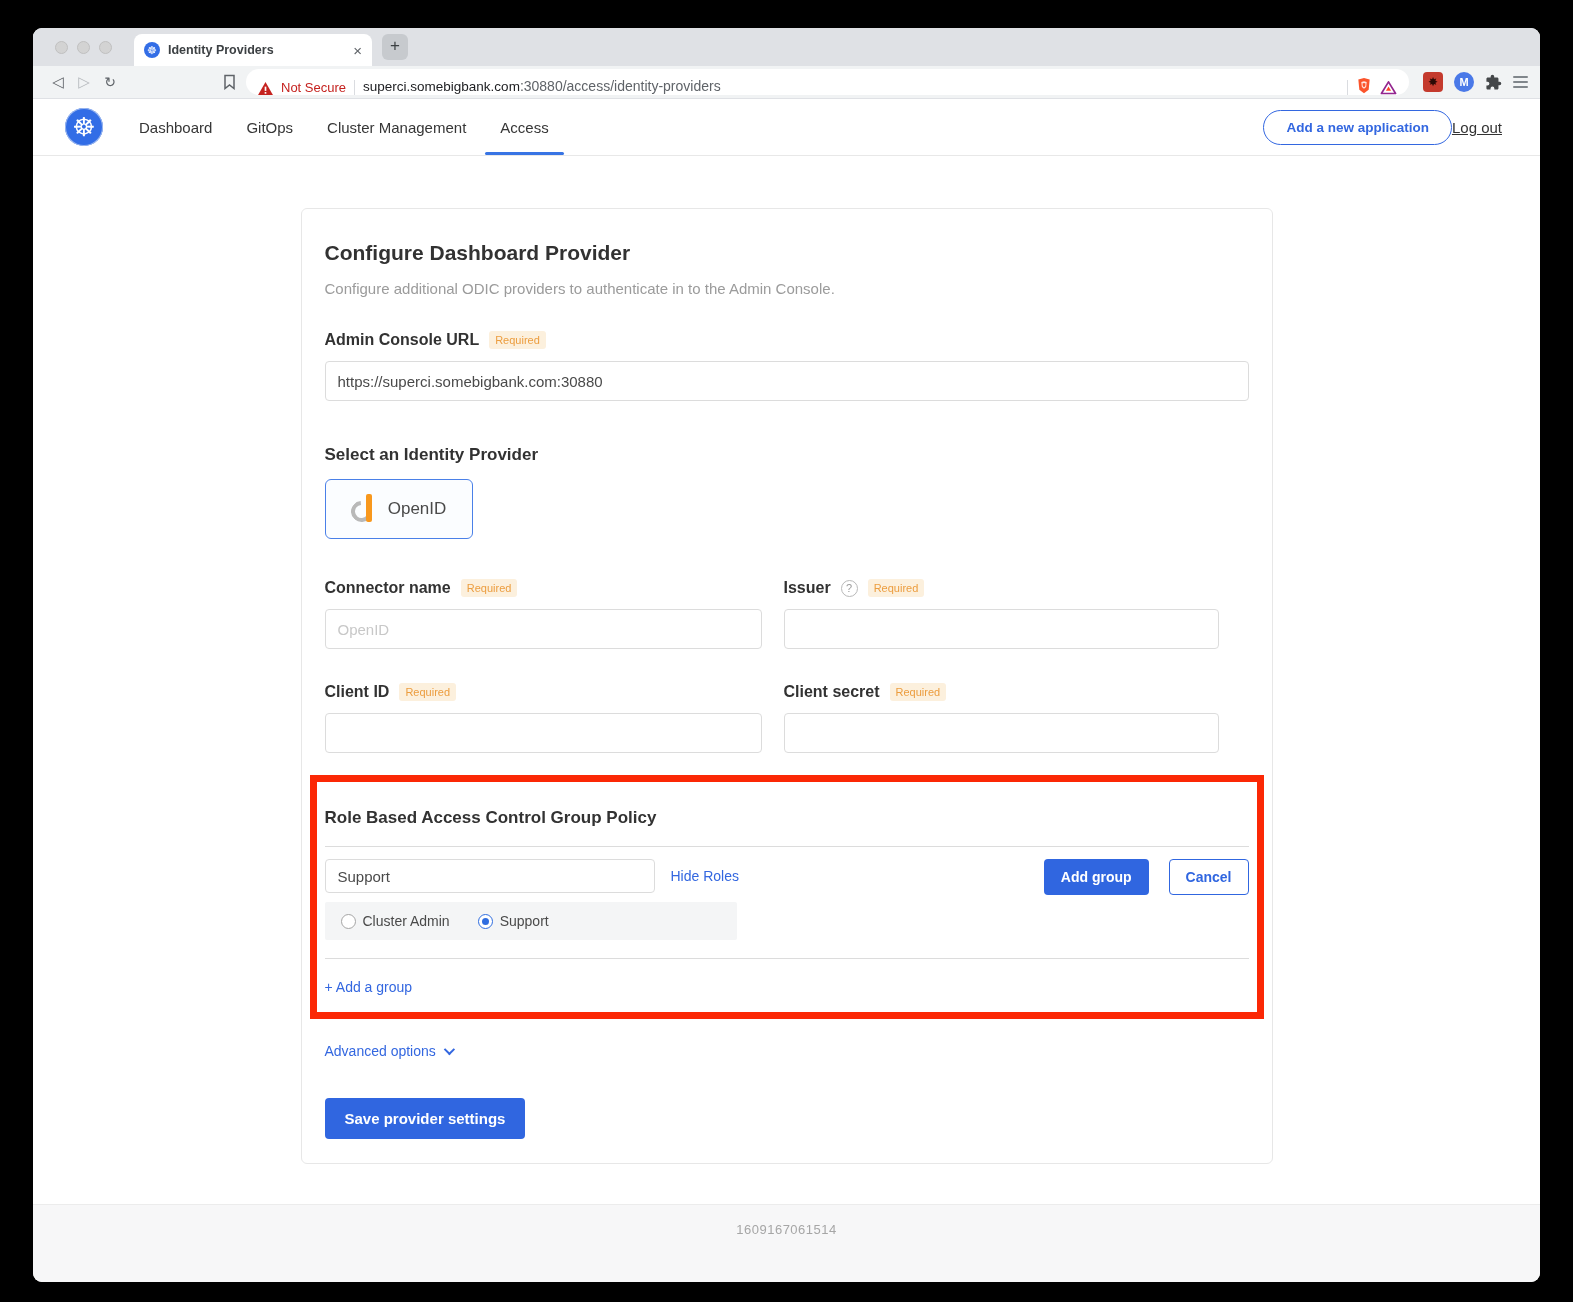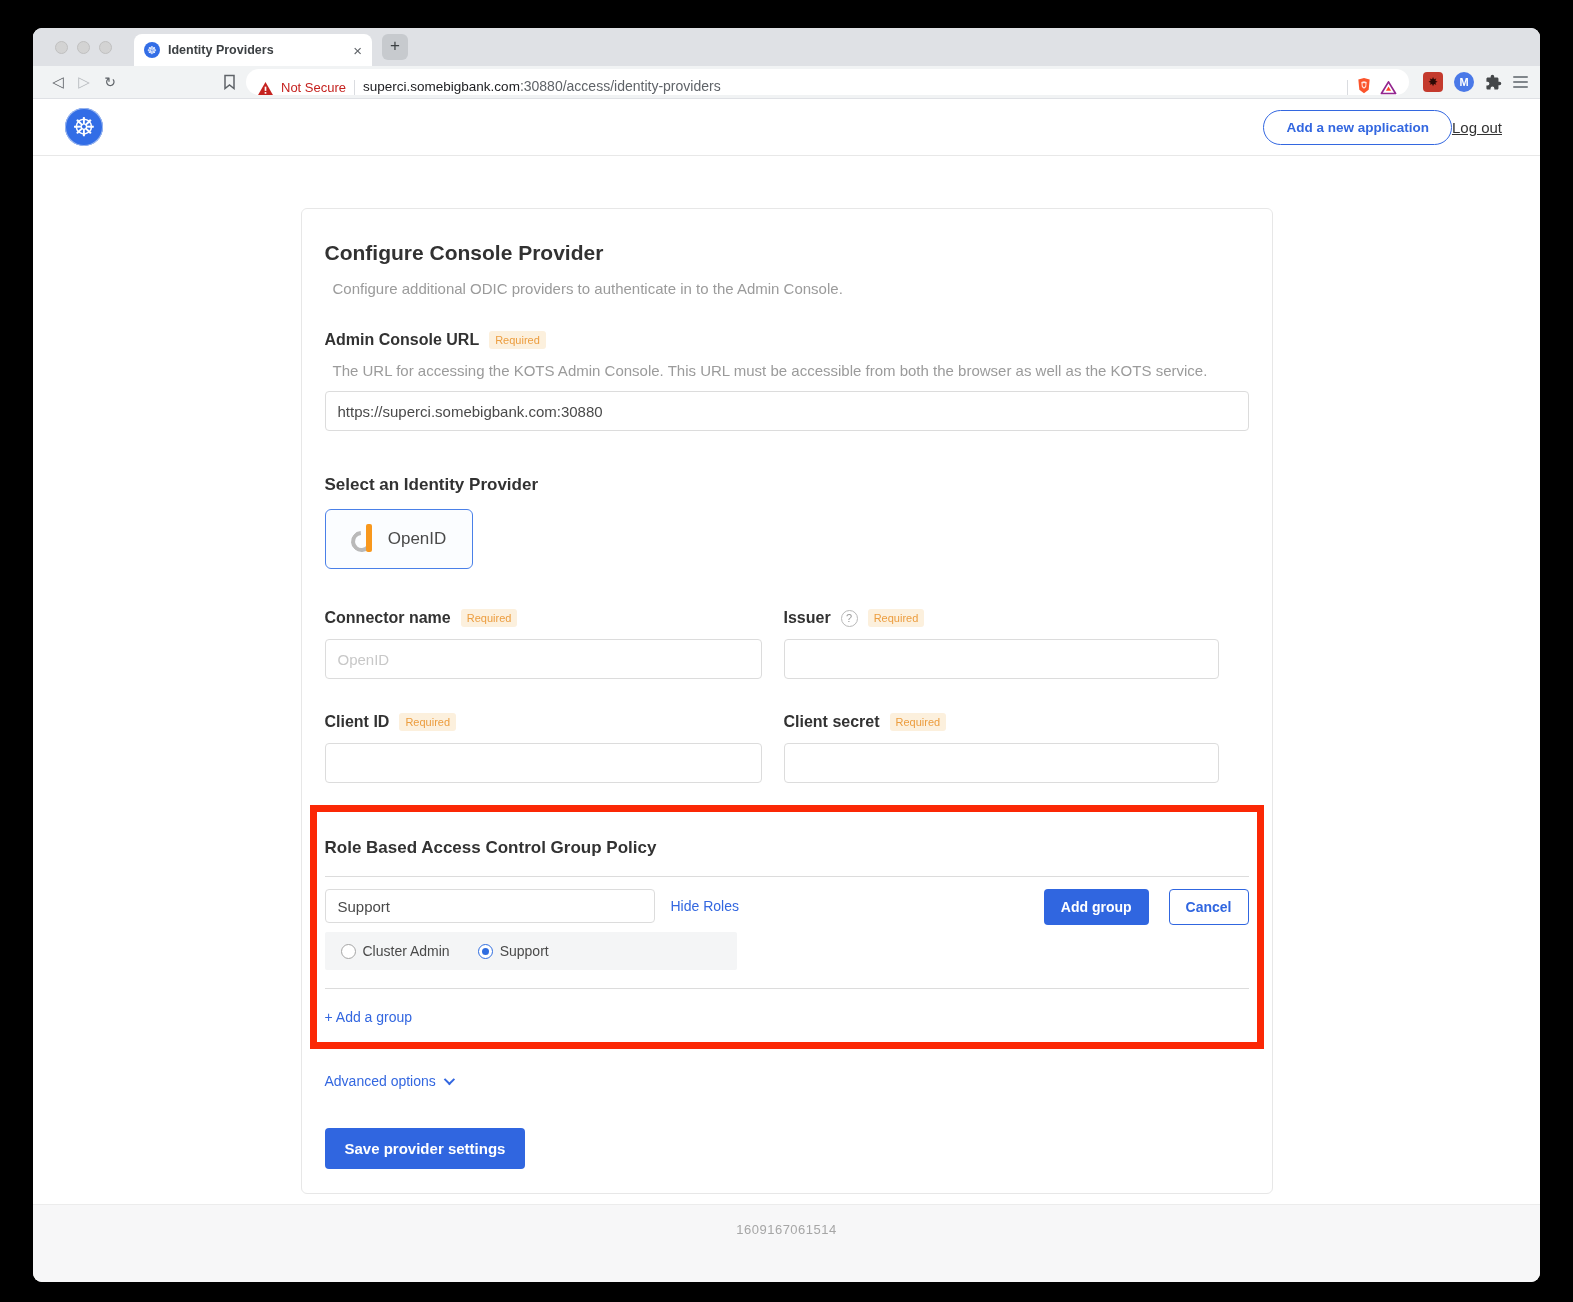--- a/index.html
+++ b/index.html
@@ -43,21 +43,21 @@
   .navitem { font-size:15px; color:#363636; font-weight:500; position:relative; height:100%; display:flex; align-items:center; cursor:pointer; }
   .navitem.active::after { content:""; position:absolute; left:-15px; right:-15px; bottom:0; height:3px; background:#3874e4; border-radius:2px; }
   .nav-right { margin-left:auto; display:flex; align-items:center; }
   .pill { border:1px solid #3367e0; color:#3367e0; font-weight:bold; font-size:13.5px; padding:9px 22px; border-radius:20px; background:#fff; cursor:pointer; font-family:"Liberation Sans",sans-serif; }
   .logout { font-size:15px; color:#333; cursor:pointer;text-decoration:underline; }
 
   
   .content { flex:1; background:#fff; overflow:hidden; }
   .card { width:972px; margin:52px auto 0; background:#fff; border:1px solid #e7e7e7; border-radius:6px; padding:16px 23px 24px; }
   h1.pagetitle { font-size:21px; color:#323232; margin-top:16px; }
-  .subtle { font-size:15px; color:#9b9b9b;margin-left:8px; }
+  .subtle { font-size:15px; color:#9b9b9b; }
   .page-sub { margin-top:15px; }
   .label-row { display:flex; align-items:center; gap:10px; margin-top:34px; }
   .flabel { font-size:16px; font-weight:bold; color:#323232; }
   .req { font-size:11px; color:#ec9d3f; background:#fcf0dd; padding:3px 6px; border-radius:3px; }
   .fdesc { margin-top:13px; }
   input.text { width:100%; height:40px; border:1px solid #dcdcdc; border-radius:4px; padding:0 12px; font-size:15px; color:#4a4a4a; font-family:"Liberation Sans",sans-serif; outline:none; background:#fff; margin-top:12px; }
   input.text::placeholder { color:#c8c8c8; }
   h2.sec { font-size:17px; color:#323232; margin-top:44px; }
   .provider-card { margin-top:14px; width:148px; height:60px; border:1px solid #4a80e8; background:#fbfdff; border-radius:6px; display:flex; align-items:center; justify-content:center; gap:9px; cursor:pointer; }
   .oid { position:relative; width:28px; height:30px; }
@@ -152,36 +152,41 @@
       <span class="ham">
           <span></span>
           <span></span>
           <span></span>
         </span>
     </div>
   </div>
 
   <div class="navbar">
     <div class="k8slogo">☸</div>
+    <div class="navlinks">
+      <span class="navitem">Dashboard</span>
+      <span class="navitem">GitOps</span>
+      <span class="navitem">Cluster Management</span>
+      <span class="navitem active">Access</span>
+    </div>
     <div class="nav-right">
       <button class="pill">Add a new application</button>
       <span class="logout">Log out</span>
     </div>
   </div>
 
   <div class="content">
     <div class="card">
-      <h1 class="pagetitle">Configure Console Provider</h1>
+      <h1 class="pagetitle">Configure Dashboard Provider</h1>
       <div class="subtle page-sub">Configure additional ODIC providers to authenticate in to the Admin Console.</div>
 
       <div class="label-row">
         <span class="flabel">Admin Console URL</span>
         <span class="req">Required</span>
       </div>
-      <div class="subtle fdesc">The URL for accessing the KOTS Admin Console. This URL must be accessible from both the browser as well as the KOTS service.</div>
       <input class="text" type="text" value="https://superci.somebigbank.com:30880" style="">
 
       <h2 class="sec">Select an Identity Provider</h2>
       <div class="provider-card">
         <span class="oid">
           <span class="oid-arc"></span>
             <span class="oid-bar"></span>
         </span>
         <span class="provider-name">OpenID</span>
       </div>

